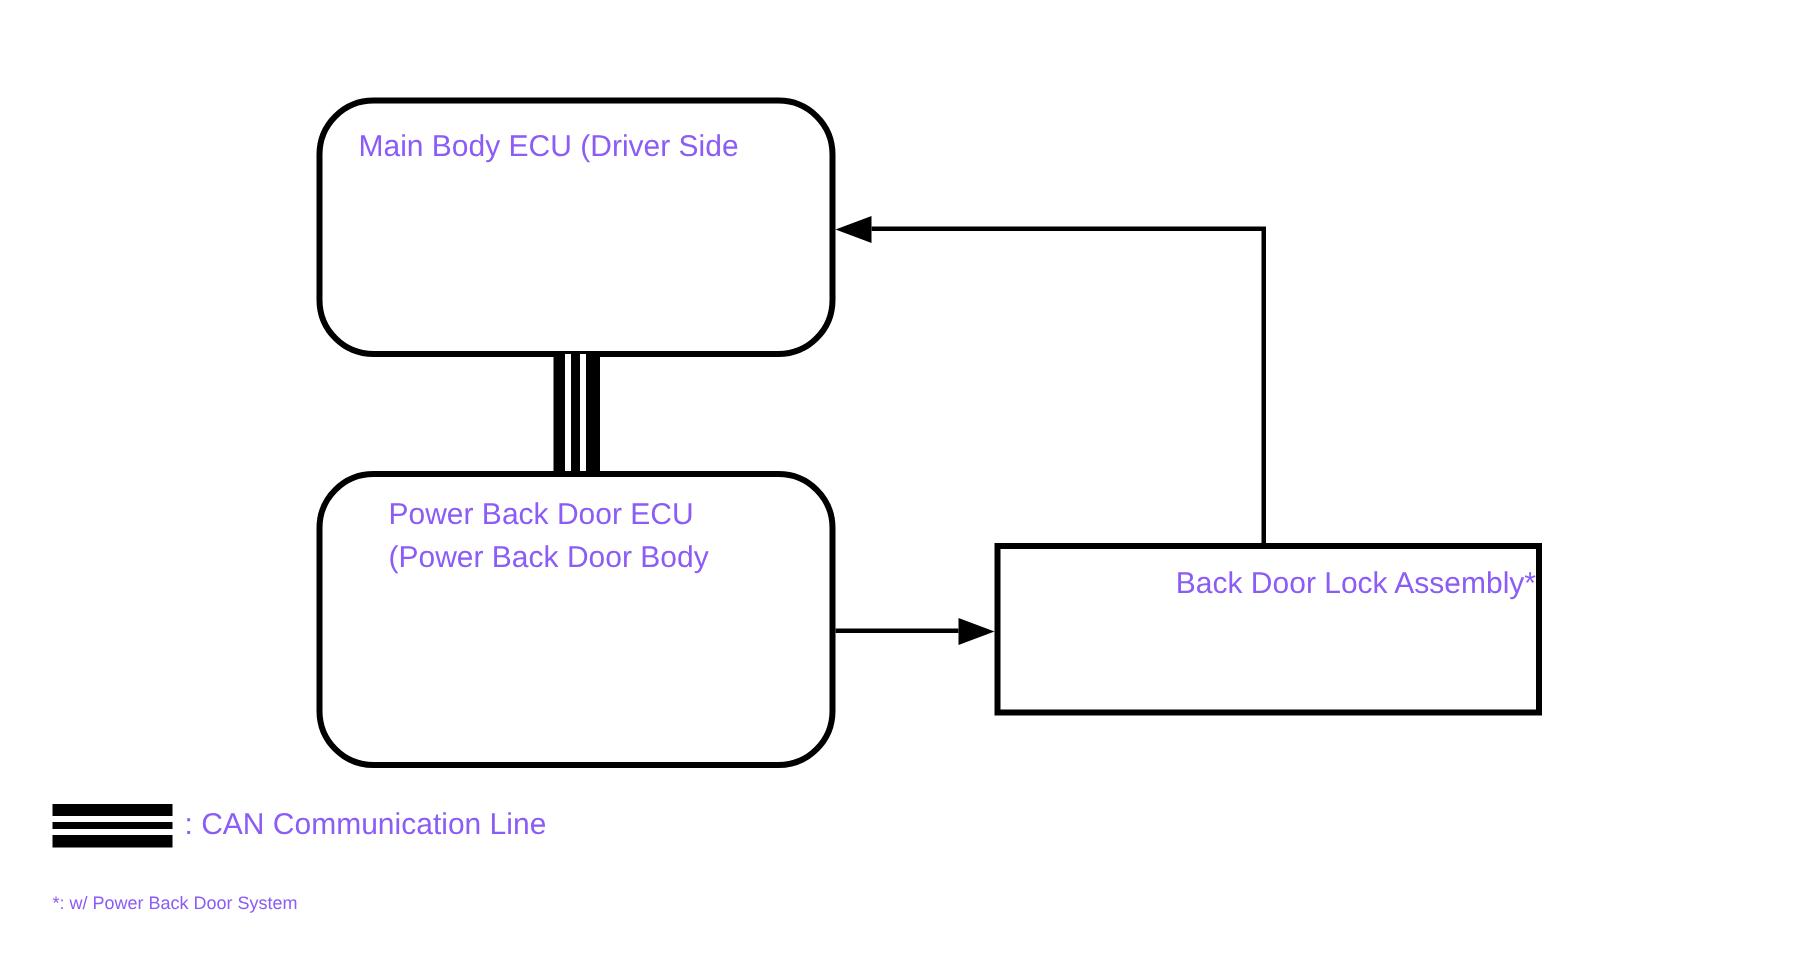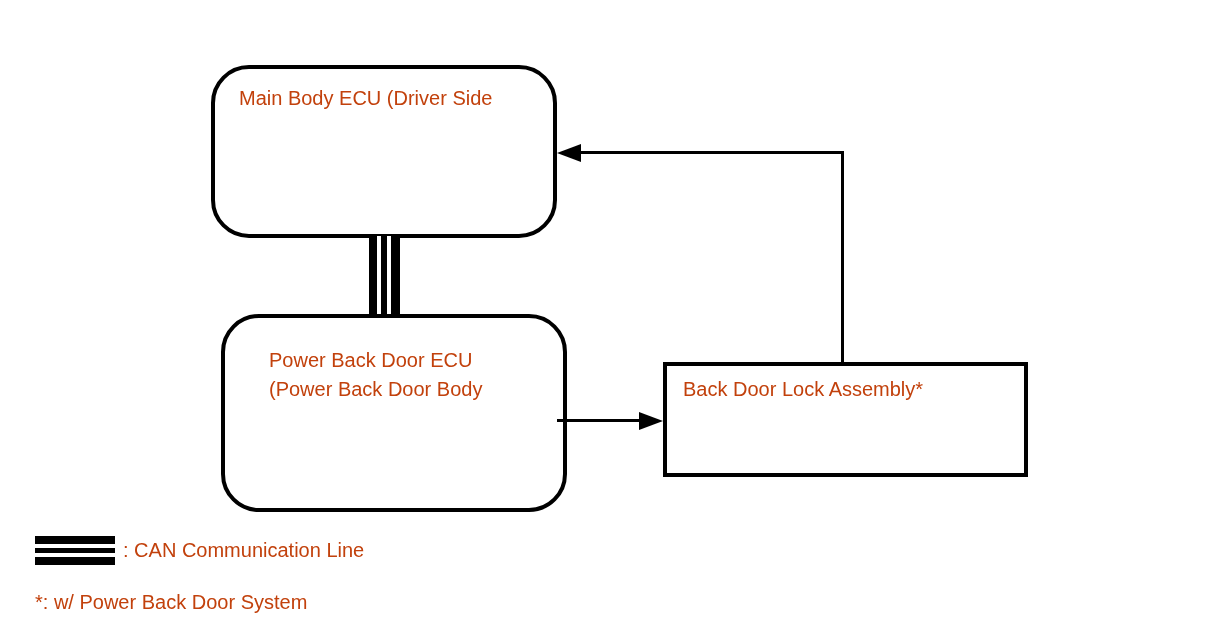--- a/index.html
+++ b/index.html
@@ -6,47 +6,47 @@
     margin: 0;
     padding: 0;
     background: #ffffff;
   }
   .canvas {
     position: relative;
     width: 1208px;
     height: 644px;
     background: #ffffff;
     font-family: "Liberation Sans", sans-serif;
-    color: #c2410c;
+    color: #8b5cf6;
     overflow: hidden;
   }
   .node {
     position: absolute;
     box-sizing: border-box;
     border: 4px solid #000;
     background: #fff;
     font-size: 20px;
     line-height: 29px;
   }
   .node .line { display: block; }
   .node-rounded { border-radius: 38px; }
   .node-rect { border-radius: 0; }
 
   #node-main-body-ecu {
     left: 211px; top: 65px; width: 346px; height: 173px;
     padding: 15px 18px 0 24px;
   }
   #node-power-back-door-ecu {
-    left: 221px; top: 314px; width: 346px; height: 198px;
-    padding: 28px 18px 0 44px;
+    left: 211px; top: 314px; width: 346px; height: 198px;
+    padding: 11px 18px 0 44px;
   }
   #node-back-door-lock {
     left: 663px; top: 362px; width: 365px; height: 115px;
     padding: 9px 0 0 16px;
-    text-align: left;
+    text-align: right;
   }
 
   .can-bus-v {
     position: absolute;
     left: 369px; top: 236px;
     width: 31px; height: 80px;
     background: linear-gradient(to right,
       #000 0px, #000 8px,
       #fff 8px, #fff 12px,
       #000 12px, #000 18px,
@@ -96,21 +96,21 @@
     margin-right: 8px;
   }
   .legend-label {
     font-size: 20px;
     line-height: 29px;
     white-space: pre;
   }
   .footnote {
     position: absolute;
     left: 35px; top: 589px;
-    font-size: 20px;
+    font-size: 12px;
     line-height: 26px;
   }
 </style>
 </head>
 <body>
 
 <div class="canvas">
 
   <div class="node node-rounded" id="node-main-body-ecu">
     <span class="line">Main Body ECU (Driver Side</span>

